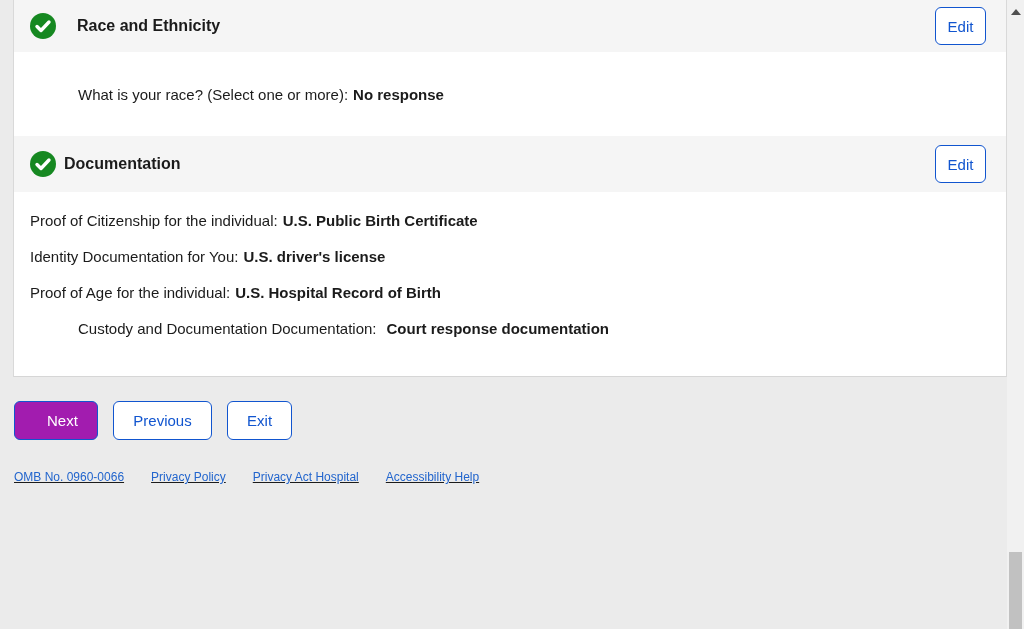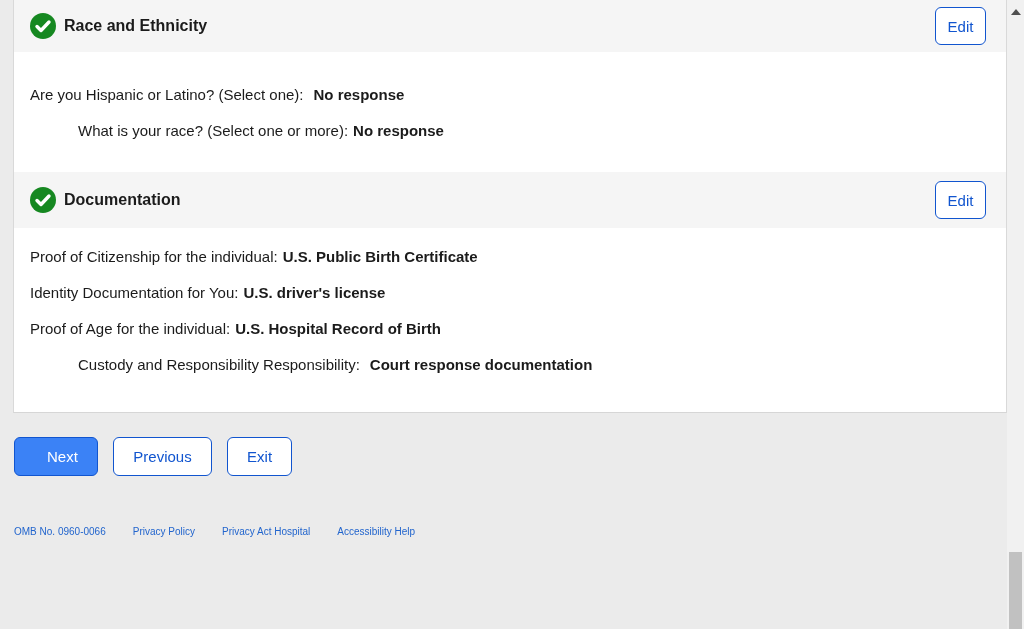--- a/index.html
+++ b/index.html
@@ -23,21 +23,21 @@
     border-left:1px solid #d9d9d9;
     border-right:1px solid #d9d9d9;
     border-bottom:1px solid #d6d6d6;
   }
 
   .section-header {
     display:flex; align-items:center;
     background:#f5f5f5;
     padding:0 20px 0 16px;
   }
-  .section-header.first { height:52px; }
+  .section-header.first { height:52px;gap:13px; }
   .section-header.second { height:56px; }
 
   .check-icon { width:26px; height:26px; flex:0 0 auto; display:block; }
 
   .section-title {
     margin-left:8px;
     font-size:16px; font-weight:bold; color:#1b1b1b;
   }
 
   .edit-btn {
@@ -67,30 +67,31 @@
     display:inline-flex; align-items:center; justify-content:center;
     height:39px;
     padding:0 19px;
     margin-right:11px;
     font-size:15px;
     font-family:"Liberation Sans", sans-serif;
     border-radius:6px;
     cursor:pointer;
   }
   .btn.primary {
-    background:#3b82f6; color:#ffffff; border:1.5px solid #1155cf;padding-left:32px;
+    background:#a21caf; color:#ffffff; border:1.5px solid #1155cf;padding-left:32px;
   }
   .btn.outline {
     background:#ffffff; color:#1155cf; border:1.5px solid #1155cf;
   }
 
   .footer {
     display:flex; gap:27px;
-    margin:50px 0 0 1px;
-    font-size:10px;
+    margin:30px 0 0 1px;
+    font-size:12px;
+    text-decoration:underline;
   }
   .footer a { color:#2265cd; text-decoration:none; cursor:pointer; }
 
   .scrollbar {
     position:absolute; right:0; top:0; bottom:0;
     width:17px;
     background:#f1f1f1;
   }
   .scroll-arrow {
     position:absolute; top:9px; left:3.5px;
@@ -115,23 +116,20 @@
 
       <div class="section-header first">
         <svg class="check-icon" viewBox="0 0 26 26" width="26" height="26">
           <circle cx="13" cy="13" r="13" fill="#168821"></circle>
           <path d="M7 13.5l4 4 8-8.5" stroke="#ffffff" stroke-width="3.4" fill="none" stroke-linecap="round" stroke-linejoin="round"></path>
         </svg>
         <span class="section-title">Race and Ethnicity</span>
         <button class="edit-btn">Edit</button>
       </div>
       <div class="section-body body1">
-        <div class="row wide-gap">
-          <span class="label">Are you Hispanic or Latino? (Select one):</span><span class="value">No response</span>
-        </div>
         <div class="row">
           <span class="label">What is your race? (Select one or more):</span><span class="value">No response</span>
         </div>
       </div>
 
       <div class="section-header second">
         <svg class="check-icon" viewBox="0 0 26 26" width="26" height="26">
           <circle cx="13" cy="13" r="13" fill="#168821"></circle>
           <path d="M7 13.5l4 4 8-8.5" stroke="#ffffff" stroke-width="3.4" fill="none" stroke-linecap="round" stroke-linejoin="round"></path>
         </svg>
@@ -142,21 +140,21 @@
         <div class="row">
           <span class="label">Proof of Citizenship for the individual:</span><span class="value">U.S. Public Birth Certificate</span>
         </div>
         <div class="row">
           <span class="label">Identity Documentation for You:</span><span class="value">U.S. driver's license</span>
         </div>
         <div class="row">
           <span class="label">Proof of Age for the individual:</span><span class="value">U.S. Hospital Record of Birth</span>
         </div>
         <div class="row wide-gap">
-          <span class="label">Custody and Responsibility Responsibility:</span><span class="value">Court response documentation</span>
+          <span class="label">Custody and Documentation Documentation:</span><span class="value">Court response documentation</span>
         </div>
       </div>
 
     </div>
 
     <div class="nav-buttons">
       <button class="btn primary">Next</button>
       <button class="btn outline">Previous</button>
       <button class="btn outline">Exit</button>
     </div>

